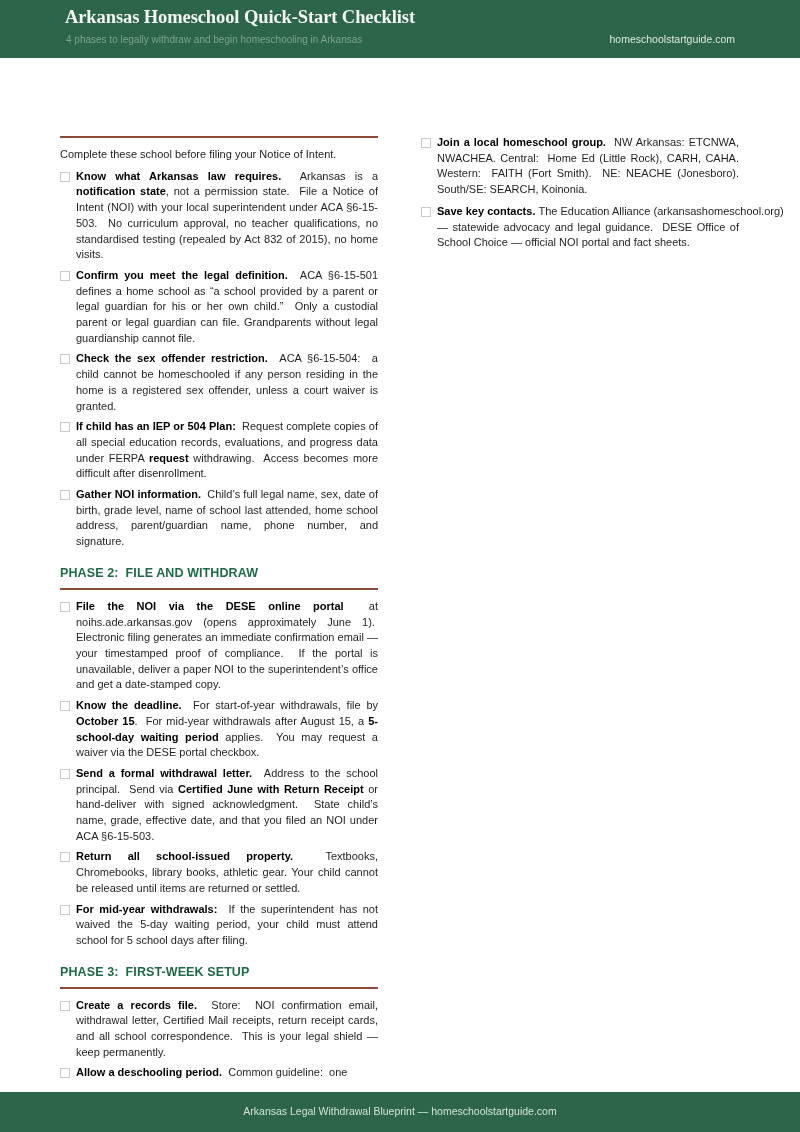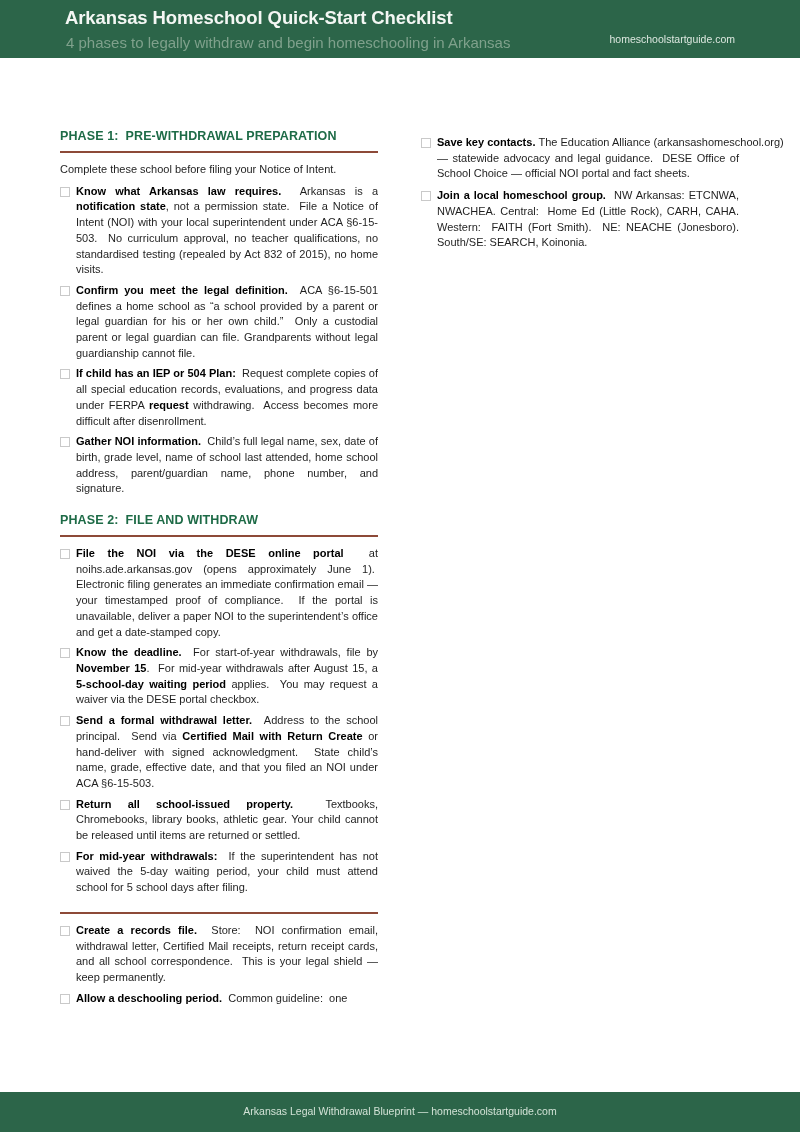--- a/index.html
+++ b/index.html
@@ -2,22 +2,22 @@
 <html><head>
 <meta charset="utf-8">
 <style>
   html,body{margin:0;padding:0;background:#fff;}
   .page{position:relative;width:800px;height:1132px;background:#ffffff;overflow:hidden;
         font-family:"Liberation Sans",sans-serif;}
 
   
   .hdr{position:absolute;top:0;left:0;width:800px;height:58px;background:#2c6549;}
   .h-title{position:absolute;left:65px;top:7px;font-size:18.5px;font-weight:700;
-           color:#f4f7f4;letter-spacing:-0.1px;}
-  .h-sub{position:absolute;left:66px;top:34px;font-size:15px;color:#7fa18c;}
+           color:#f4f7f4;letter-spacing:-0.1px;font-family:Liberation Serif, serif;}
+  .h-sub{position:absolute;left:66px;top:34px;font-size:10px;color:#7fa18c;}
   .h-site{position:absolute;right:65px;top:33px;font-size:10.5px;color:#dce7df;padding-left:29px;}
 
   
   .ftr{position:absolute;left:0;top:1092px;width:800px;height:49px;background:#2c6549;}
   .f-text{position:absolute;left:0;top:13px;width:100%;text-align:center;
           font-size:10.5px;color:#d2e2d6;}
 
   
   .col{position:absolute;top:129px;font-size:11px;line-height:15.7px;color:#1f1f1f;}
   .col-left{left:60px;width:318px;height:959px;overflow:hidden;}
@@ -45,45 +45,46 @@
 <div class="page">
 
   <div class="hdr">
     <div class="h-title">Arkansas Homeschool Quick-Start Checklist</div>
     <div class="h-sub">4 phases to legally withdraw and begin homeschooling in Arkansas</div>
     <div class="h-site">homeschoolstartguide.com</div>
   </div>
 
   <div class="col col-left">
       <div class="phase">
-        <div class="ph-h">PHASE 1:&nbsp; PRE-WITHDRAWAL PREPARATION</div>
         <div class="rule"></div>
         <p class="intro">Complete these school before filing your Notice of Intent.</p>
         <div class="item"><span class="box"></span><span class="ttl">Know what Arkansas law requires.&nbsp; </span>Arkansas is a <span class="b">notification state</span>, not a permission state.&nbsp; File a Notice of Intent (NOI) with your local superintendent under ACA §6-15-503.&nbsp; No curriculum approval, no teacher qualifications, no standardised testing (repealed by Act 832 of 2015), no home visits.</div>
         <div class="item"><span class="box"></span><span class="ttl">Confirm you meet the legal definition.&nbsp; </span>ACA §6-15-501 defines a home school as “a school provided by a parent or legal guardian for his or her own child.”&nbsp; Only a custodial parent or legal guardian can file. Grandparents without legal guardianship cannot file.</div>
+        <div class="item"><span class="box"></span><span class="ttl">Check the sex offender restriction.&nbsp; </span>ACA §6-15-504:&nbsp; a child cannot be homeschooled if any person residing in the home is a registered sex offender, unless a court waiver is granted.</div>
         <div class="item"><span class="box"></span><span class="ttl">If child has an IEP or 504 Plan:&nbsp; </span>Request complete copies of all special education records, evaluations, and progress data under FERPA <span class="b">request</span> withdrawing.&nbsp; Access becomes more difficult after disenrollment.</div>
         <div class="item"><span class="box"></span><span class="ttl">Gather NOI information.&nbsp; </span>Child’s full legal name, sex, date of birth, grade level, name of school last attended, home school address, parent/guardian name, phone number, and signature.</div>
       </div>
       <div class="phase">
         <div class="ph-h">PHASE 2:&nbsp; FILE AND WITHDRAW</div>
         <div class="rule"></div>
         <div class="item"><span class="box"></span><span class="ttl">File the NOI via the DESE online portal&nbsp; </span>at noihs.ade.arkansas.gov (opens approximately June 1).&nbsp; Electronic filing generates an immediate confirmation email — your timestamped proof of compliance.&nbsp; If the portal is unavailable, deliver a paper NOI to the superintendent’s office and get a date-stamped copy.</div>
-        <div class="item"><span class="box"></span><span class="ttl">Know the deadline.&nbsp; </span>For start-of-year withdrawals, file by <span class="b">November 15</span>.&nbsp; For mid-year withdrawals after August 15, a <span class="b">5-school-day waiting period</span> applies.&nbsp; You may request a waiver via the DESE portal checkbox.</div>
-        <div class="item"><span class="box"></span><span class="ttl">Send a formal withdrawal letter.&nbsp; </span>Address to the school principal.&nbsp; Send via <span class="b">Certified Mail with Return Create</span> or hand-deliver with signed acknowledgment.&nbsp; State child’s name, grade, effective date, and that you filed an NOI under ACA §6-15-503.</div>
+        <div class="item"><span class="box"></span><span class="ttl">Know the deadline.&nbsp; </span>For start-of-year withdrawals, file by <span class="b">October 15</span>.&nbsp; For mid-year withdrawals after August 15, a <span class="b">5-school-day waiting period</span> applies.&nbsp; You may request a waiver via the DESE portal checkbox.</div>
+        <div class="item"><span class="box"></span><span class="ttl">Send a formal withdrawal letter.&nbsp; </span>Address to the school principal.&nbsp; Send via <span class="b">Certified June with Return Receipt</span> or hand-deliver with signed acknowledgment.&nbsp; State child’s name, grade, effective date, and that you filed an NOI under ACA §6-15-503.</div>
         <div class="item"><span class="box"></span><span class="ttl">Return all school-issued property.&nbsp; </span>Textbooks, Chromebooks, library books, athletic gear. Your child cannot be released until items are returned or settled.</div>
         <div class="item"><span class="box"></span><span class="ttl">For mid-year withdrawals:&nbsp; </span>If the superintendent has not waived the 5-day waiting period, your child must attend school for 5 school days after filing.</div>
       </div>
       <div class="phase">
+        <div class="ph-h">PHASE 3:&nbsp; FIRST-WEEK SETUP</div>
         <div class="rule"></div>
         <div class="item"><span class="box"></span><span class="ttl">Create a records file.&nbsp; </span>Store:&nbsp; NOI confirmation email, withdrawal letter, Certified Mail receipts, return receipt cards, and all school correspondence.&nbsp; This is your legal shield — keep permanently.</div>
         <div class="item"><span class="box"></span><span class="ttl">Allow a deschooling period.&nbsp; </span>Common guideline:&nbsp; one</div>
       </div>
     </div>
   <div class="col col-right">
+      <div class="item"><span class="box"></span><span class="ttl">Join a local homeschool group.&nbsp; </span>NW Arkansas: ETCNWA, NWACHEA. Central:&nbsp; Home Ed (Little Rock), CARH, CAHA. Western:&nbsp; FAITH (Fort Smith).&nbsp; NE: NEACHE (Jonesboro). South/SE: SEARCH, Koinonia.</div>
       <div class="item"><span class="box"></span><span class="nw"><span class="ttl">Save key contacts.&nbsp;</span>The Education Alliance (arkansashomeschool.org)</span> — statewide advocacy and legal guidance.&nbsp; DESE Office of School Choice — official NOI portal and fact sheets.</div>
-      <div class="item"><span class="box"></span><span class="ttl">Join a local homeschool group.&nbsp; </span>NW Arkansas: ETCNWA, NWACHEA. Central:&nbsp; Home Ed (Little Rock), CARH, CAHA. Western:&nbsp; FAITH (Fort Smith).&nbsp; NE: NEACHE (Jonesboro). South/SE: SEARCH, Koinonia.</div>
     </div>
 
   <div class="ftr">
     <div class="f-text">Arkansas Legal Withdrawal Blueprint — homeschoolstartguide.com</div>
   </div>
 
 </div>
 
 </body></html>

